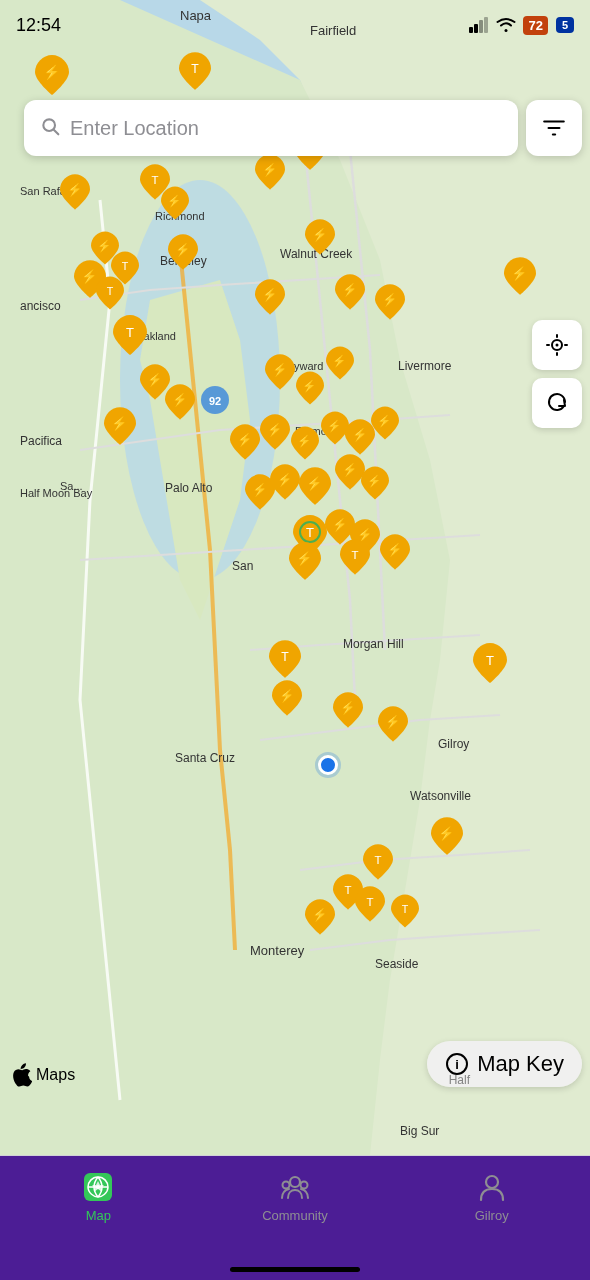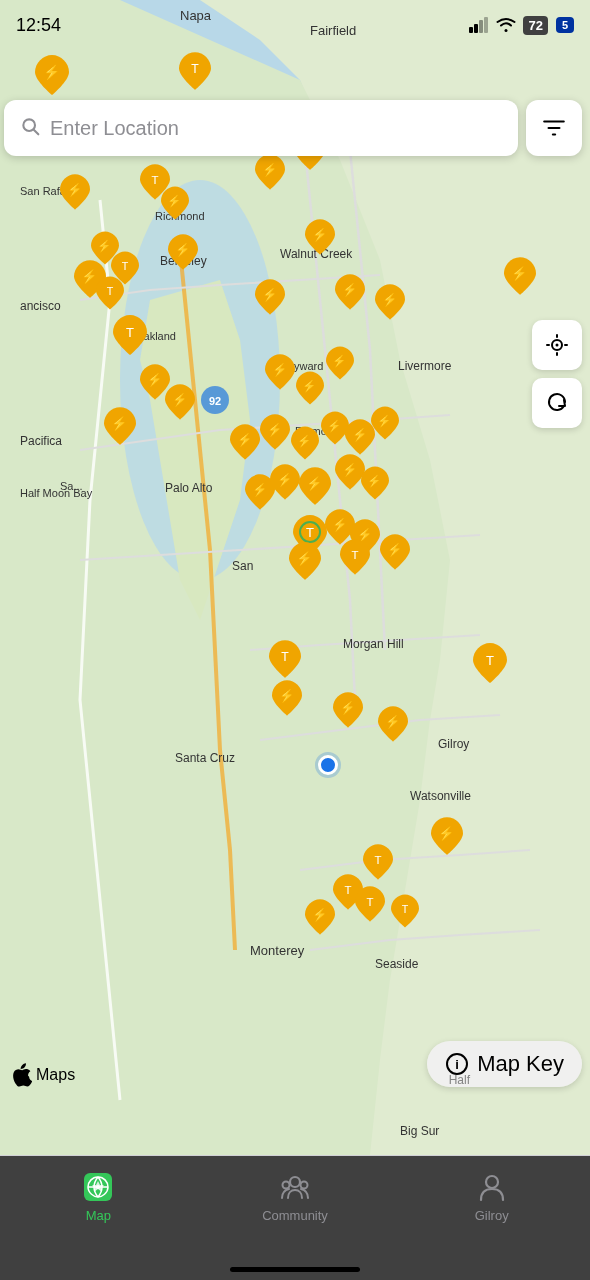--- a/index.html
+++ b/index.html
@@ -8,21 +8,21 @@
 
     
     .status-bar {
       position: absolute; top: 0; left: 0; width: 100%; height: 50px;
       display: flex; align-items: center; justify-content: space-between;
       padding: 8px 16px; z-index: 100;
     }
     .status-time { font-size: 18px; font-weight: 400; color: #000; }
     .status-icons { display: flex; align-items: center; gap: 6px; }
     .battery-badge {
-      background: #404040; color: #fff; font-size: 11px; font-weight: 700;
+      background: #c2410c; color: #fff; font-size: 11px; font-weight: 700;
       border-radius: 4px; padding: 2px 5px; display: flex; align-items: center;
     }
     .battery-badge .num { font-size: 13px; font-weight: 700; }
     .road-badge {
       background: #0032a0; color: #fff; font-size: 11px; font-weight: 800;
       border-radius: 4px; padding: 2px 6px; margin-left: 2px;
     }
 
     
     .map-container {
@@ -30,21 +30,21 @@
       overflow: hidden;
     }
 
     
     .map-svg {
       position: absolute; top: 0; left: 0; width: 100%; height: 100%;
     }
 
     
     .search-bar {
-      position: absolute; top: 100px; left: 4px; right: 72px; height: 56px;
+      position: absolute; top: 100px; left: 24px; right: 72px; height: 56px;
       background: #fff; border-radius: 12px;
       display: flex; align-items: center; padding: 0 16px; gap: 10px;
       box-shadow: 0 2px 8px rgba(0,0,0,0.18); z-index: 50;
     }
     .search-bar .search-icon-wrap { color: #8e8e93; font-size: 20px; }
     .search-placeholder { color: #8e8e93; font-size: 20px; font-weight: 400; }
 
     
     .filter-btn {
       position: absolute; top: 100px; right: 8px; width: 56px; height: 56px;
@@ -86,21 +86,21 @@
 
     
     .pin {
       position: absolute; display: flex; align-items: center; justify-content: center;
       transform: translate(-50%, -100%);
     }
 
     
     .tab-bar {
       position: absolute; bottom: 0; left: 0; width: 100%; height: 125px;
-      background: #404040; border-top: 1px solid #d1d1d6;
+      background: #4c1d95; border-top: 1px solid #d1d1d6;
       display: flex; align-items: flex-start; justify-content: space-around;
       padding-top: 10px; z-index: 100;
     }
     .tab-item {
       display: flex; flex-direction: column; align-items: center; gap: 4px;
       flex: 1; cursor: pointer; padding-top: 4px;
     }
     .tab-icon { width: 34px; height: 34px; display: flex; align-items: center; justify-content: center; }
     .tab-label { font-size: 13px; color: #8e8e93; font-weight: 400; }
     .tab-label.active { color: #34c759; }

